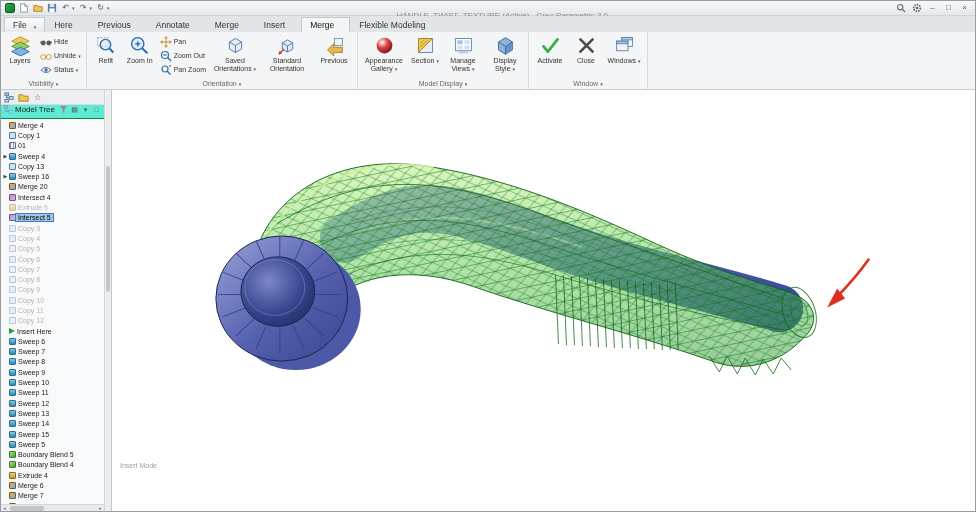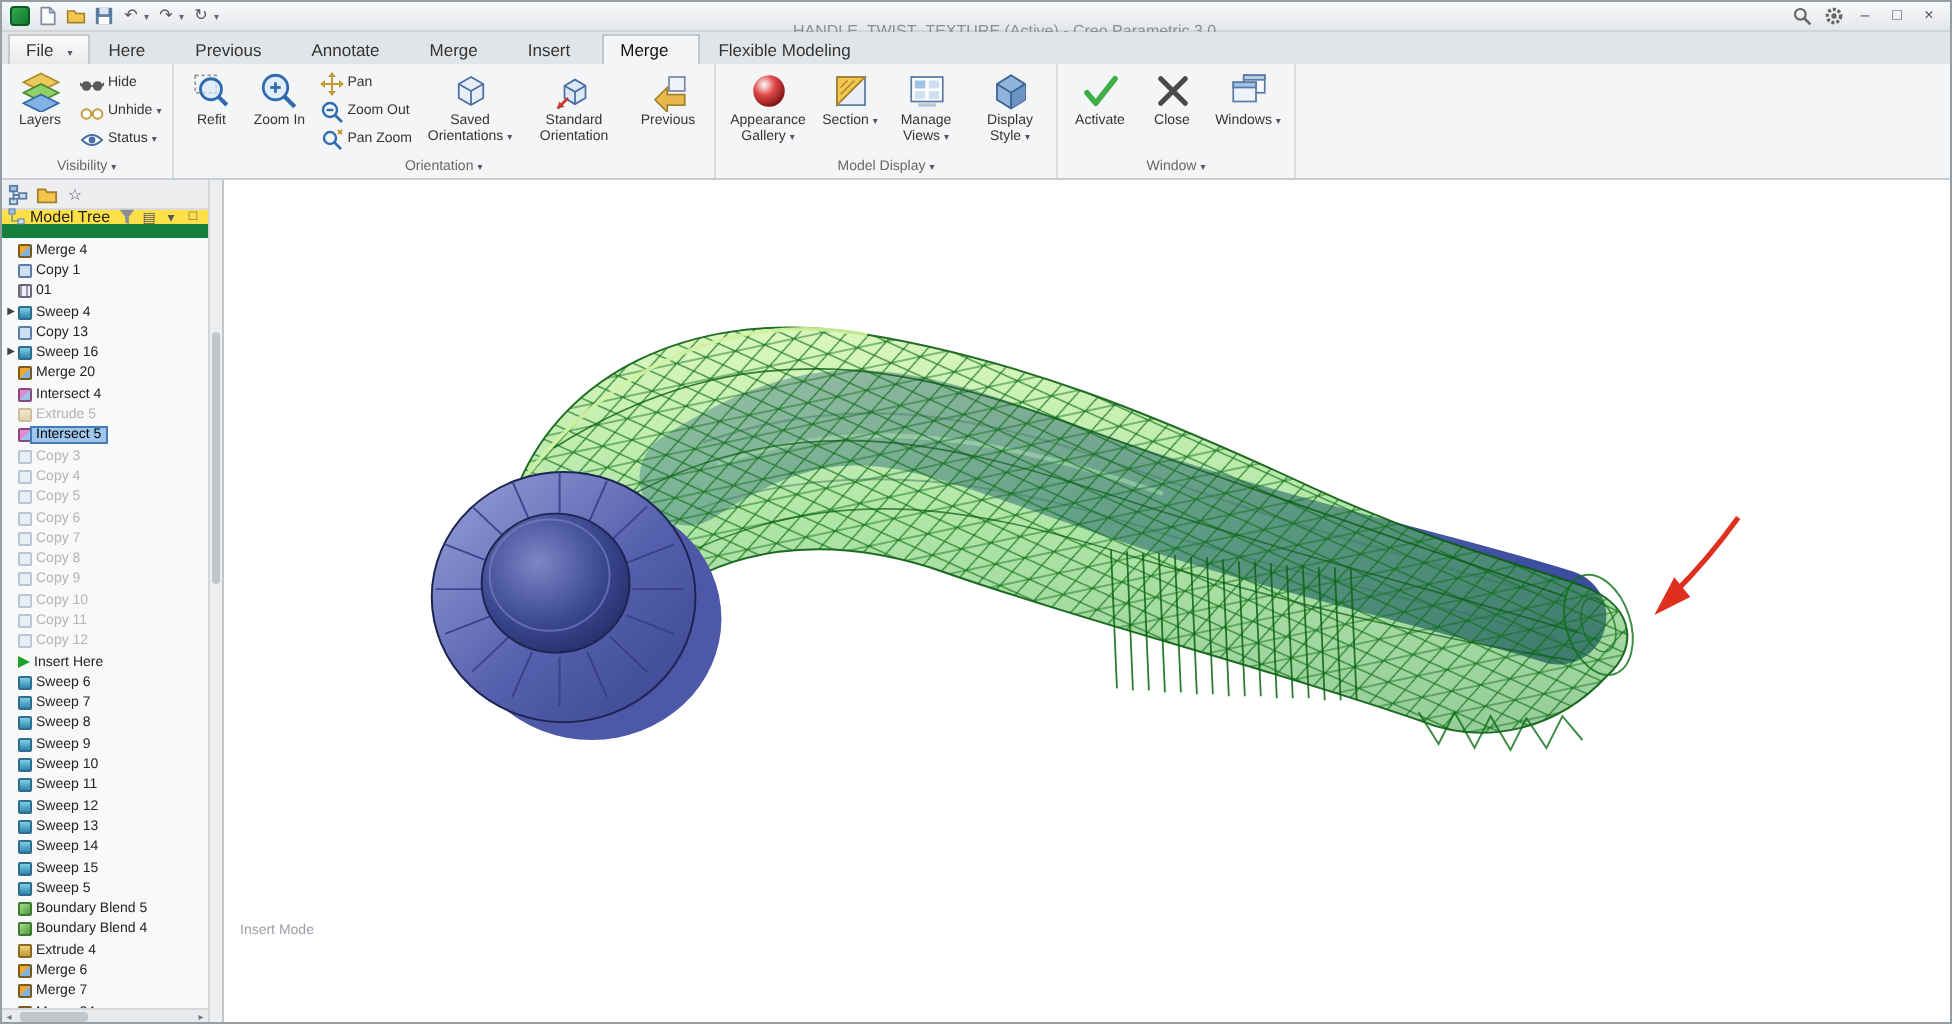--- a/index.html
+++ b/index.html
@@ -75,22 +75,22 @@
   .w46{width:46px;} .w34{width:32px;} .w50{width:50px;} .w40{width:40px;} .w36{width:36px;}
 
   
   .main { flex:1; display:flex; min-height:0; }
   .navigator { width:111px; flex:none; display:flex; background:#f1f2f4; border-right:1px solid #c3c6c9; }
   .navcol { flex:1; display:flex; flex-direction:column; min-width:0; }
   .nav-toolbar { height:15px; flex:none; display:flex; align-items:center; gap:3px; padding:0 3px;
     background:#eceef0; border-bottom:1px solid #d8dadd; }
   .nicon { width:11px; height:11px; display:inline-flex; align-items:center; justify-content:center; font-size:8px; color:#556; }
   .nicon svg { width:11px; height:11px; }
-  .tree-header { height:14px; flex:none; display:flex; align-items:center; gap:2px; padding:0 3px;
-    font-size:8px; color:#222; background:#fde047; border-bottom:7px solid #15803d; }
+  .tree-header { height:14px; flex:none; display:flex; align-items:flex-start; gap:2px; padding:0 3px;
+    font-size:8px; color:#222; background:#5eead4; border-bottom:1px solid #15803d; }
   .th-title { flex:1; }
   .hicon { width:9px; height:9px; display:inline-flex; align-items:center; justify-content:center; font-size:7px; color:#556; }
   .hicon svg { width:9px; height:9px; }
 
   .tree { flex:1; overflow:hidden; background:#f8f9fa; padding:1px 0 0 1px; }
   .trow { display:flex; align-items:center; height:10.3px; font-size:7px; color:#222; white-space:nowrap; }
   .texp { width:7px; flex:none; font-size:5px; color:#444; text-align:center; line-height:1; }
   .ticon { width:7px; height:7px; flex:none; border:1px solid #667; background:#ccd; border-radius:1px; }
   .nlabel { padding:0 2px; }
   .i-merge { background:linear-gradient(135deg,#f0a830 50%,#7fb2e5 50%); border-color:#7a5a18; }

